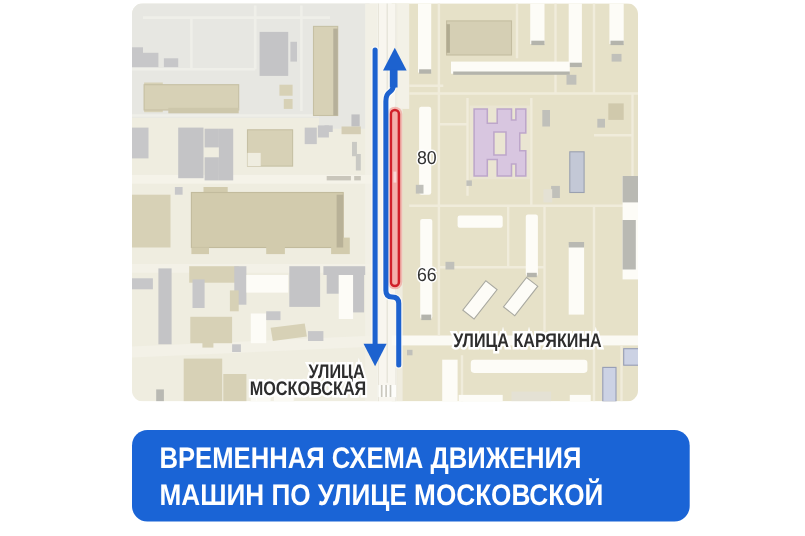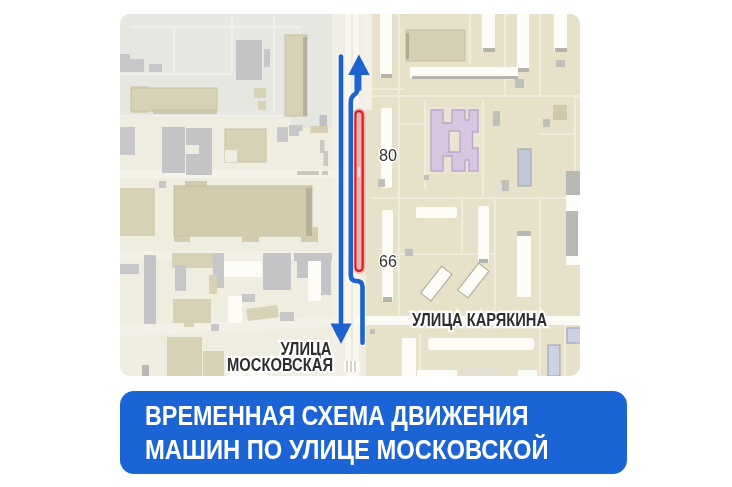--- a/index.html
+++ b/index.html
@@ -1,17 +1,17 @@
 <!DOCTYPE html>
 <html><head>
 <meta charset="utf-8">
 <style>
   html,body{margin:0;padding:0;background:#ffffff;width:732px;height:487px;overflow:hidden;}
   body{font-family:"Liberation Sans", sans-serif;position:relative;}
-  .map{position:absolute;left:120px;top:14px;width:460px;height:362px;border-radius:10px;overflow:hidden;}
+  .map{position:absolute;left:120px;top:3px;width:460px;height:362px;border-radius:10px;overflow:hidden;}
   .banner{position:absolute;left:120px;top:391px;width:507px;height:83px;border-radius:14px;background:#1a64d6;color:#ffffff;}
 </style>
 </head>
 <body>
 
 <div class="map">
 <svg width="508" height="362" viewBox="120 10 508 362">
 
   <rect x="120" y="10" width="240" height="362" fill="#efede0"></rect>
 

